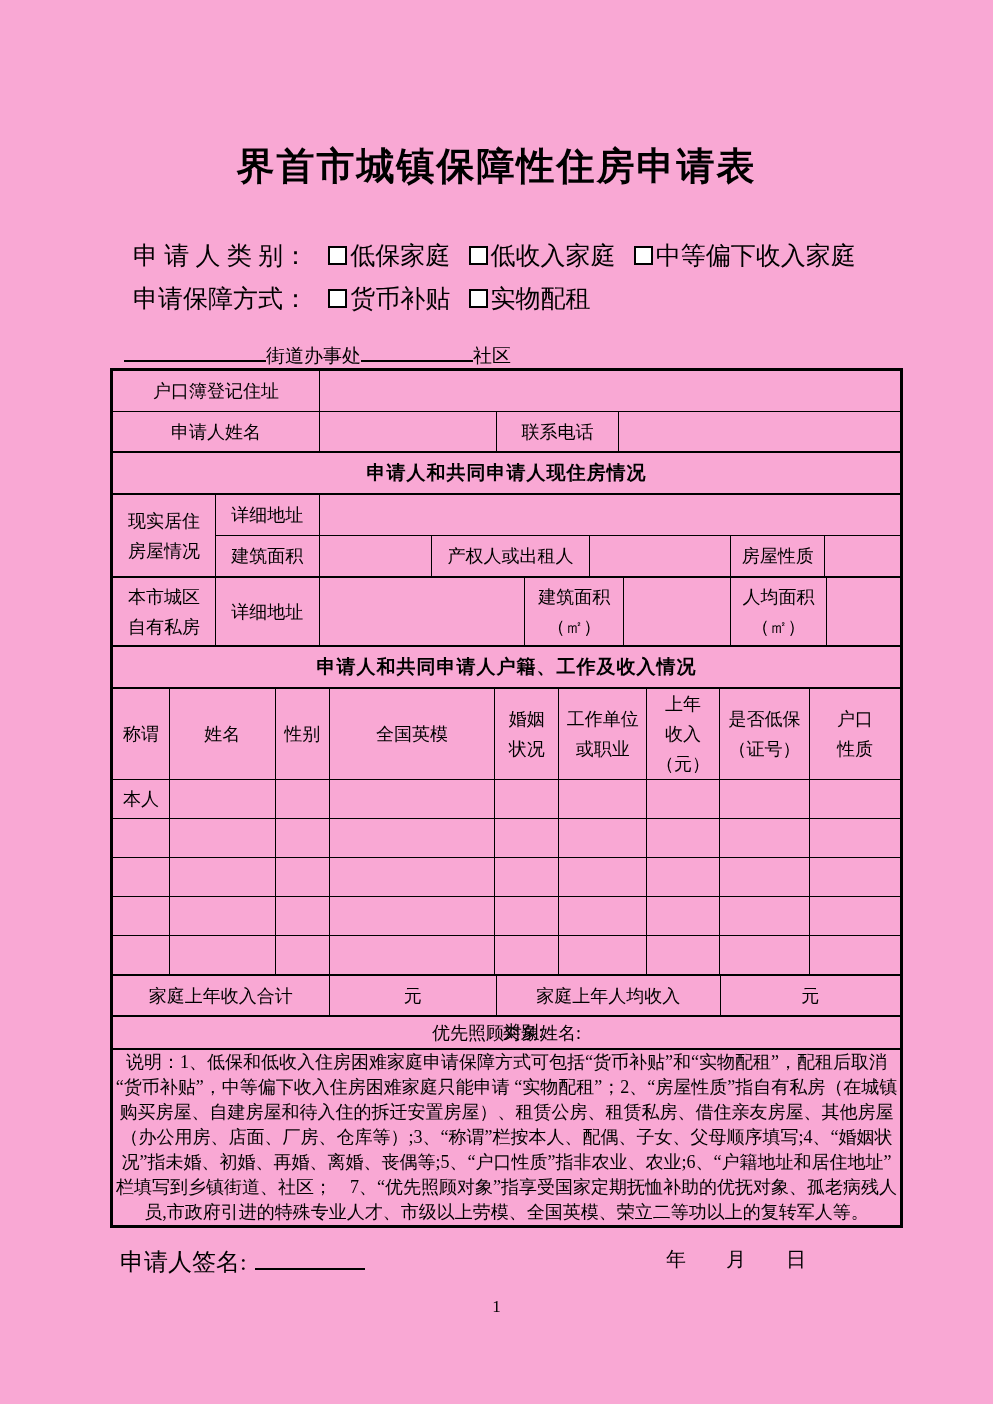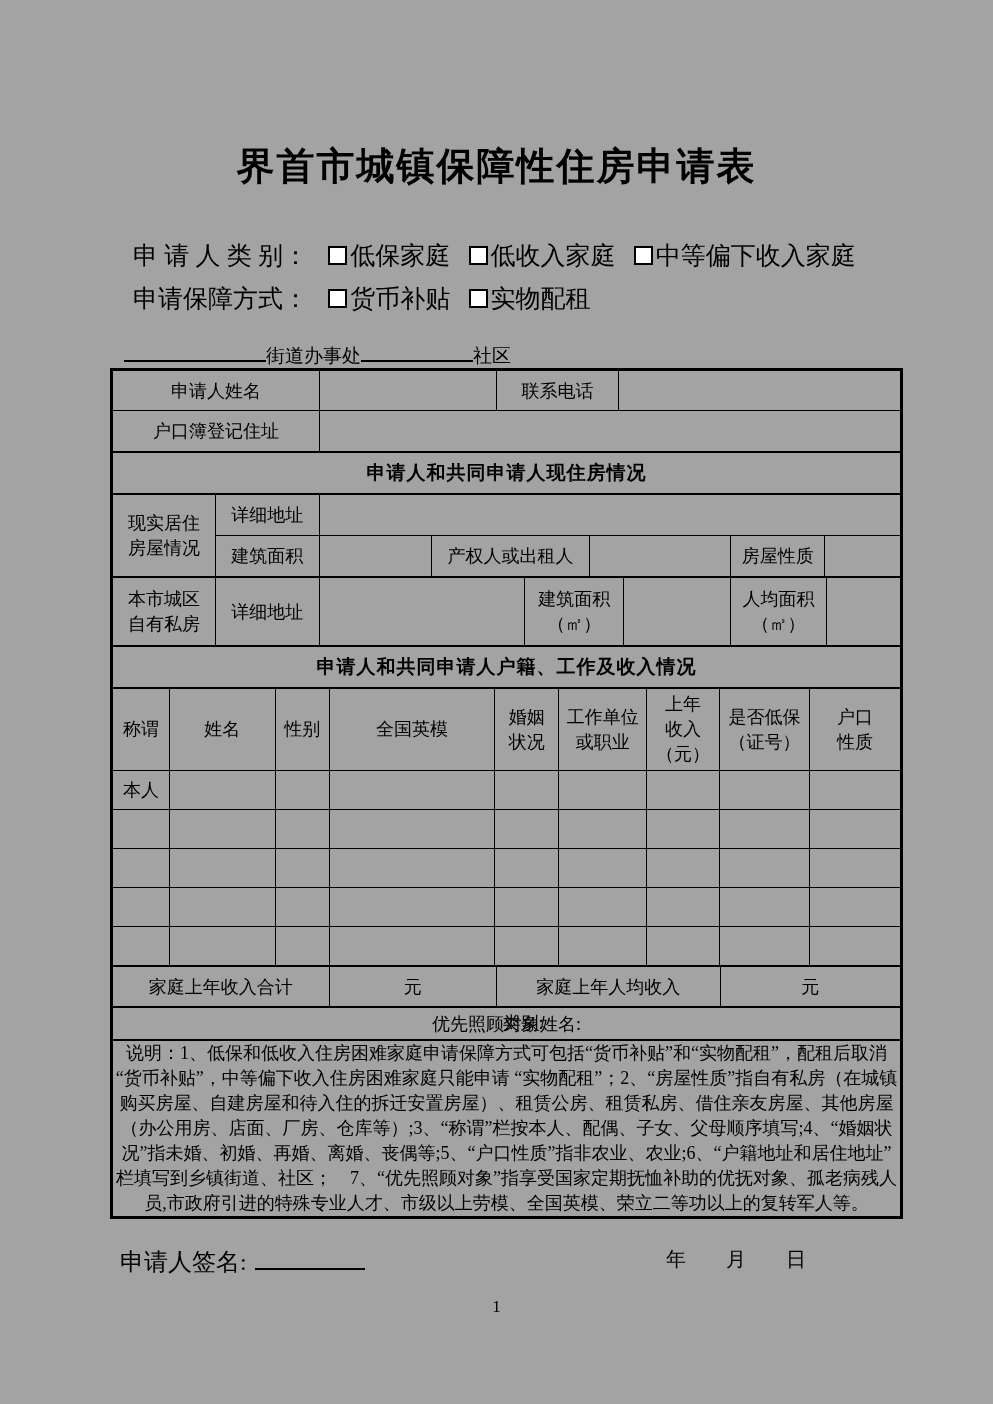--- a/index.html
+++ b/index.html
@@ -1,18 +1,18 @@
 <!DOCTYPE html>
 <html lang="zh"><head>
 <meta charset="utf-8">
 <style>
   html,body { margin:0; padding:0; background:#ffffff; }
   .page {
     position:relative; width:993px; height:1404px; margin:0 auto;
-    background:#a3a3a3; color:#000;
+    background:#f9a8d4; color:#000;
     font-family:"Liberation Serif","DejaVu Serif",serif;
     overflow:hidden;
   }
   .title {
     position:absolute; top:141px; left:0; width:100%;
     text-align:center; font-size:38px; font-weight:bold; letter-spacing:2px;
   }
   .optline { position:absolute; left:133px; font-size:25px; white-space:nowrap; }
   .optline-1 { top:239px; }
   .optline-2 { top:282px; }
@@ -26,21 +26,21 @@
   .blankline { display:inline-block; border-bottom:2px solid #000; height:18px; vertical-align:baseline; }
   .bl-street { width:142px; }
   .bl-community { width:112px; }
 
   .formwrap { position:absolute; top:368px; left:110px; width:789px; border:2px solid #000; box-sizing:content-box; }
   .formwrap table { width:100%; border-collapse:collapse; table-layout:fixed; }
   .formwrap td {
     border:1px solid #000; text-align:center; font-size:18px;
     padding:0 2px; overflow:hidden; vertical-align:middle;
   }
-  .pre { white-space:pre-line; line-height:25px; }
+  .pre { white-space:pre-line; line-height:30px; }
   .sec td { font-weight:bold; font-size:19px; height:40px; letter-spacing:1px; }
   .lab { }
   .leftcell { text-align:left; padding-left:6px; }
   .unitcell { text-align:right; padding-right:22px; }
   .priority-cell { position:relative; text-align:left; height:31px; padding-left:8px; font-size:18px; }
   .priority-type { position:absolute; left:49.5%; top:0; line-height:31px; }
   .notecell {
     text-align:justify; text-justify:inter-ideograph;
     font-size:17.5px; line-height:25px; padding:3px 8px 6px 8px;font-family:Liberation Serif, serif;
   }
@@ -76,29 +76,29 @@
   <div class="formwrap">
 
     <table>
       <colgroup>
           <col style="width:26.24%">
           <col style="width:22.43%">
           <col style="width:15.59%">
           <col style="width:35.74%">
         </colgroup>
       <tbody>
-          <tr style="height:40px">
-        <td class="lab">申请人姓名</td>
-        <td></td>
-        <td class="lab">联系电话</td>
-        <td></td>
-      </tr>
-      <tr style="height:41px">
+          <tr style="height:41px">
         <td class="lab">户口簿登记住址</td>
         <td colspan="3"></td>
+      </tr>
+      <tr style="height:40px">
+        <td class="lab">申请人姓名</td>
+        <td></td>
+        <td class="lab">联系电话</td>
+        <td></td>
       </tr>
     </tbody>
       </table>
 
     <table>
       <tbody>
           <tr class="sec">
             <td>申请人和共同申请人现住房情况</td>
           </tr>
     </tbody>

